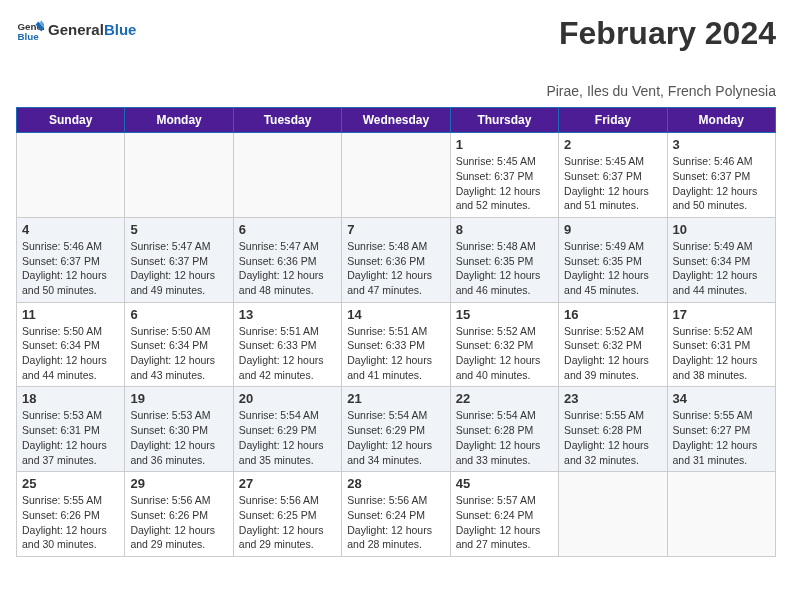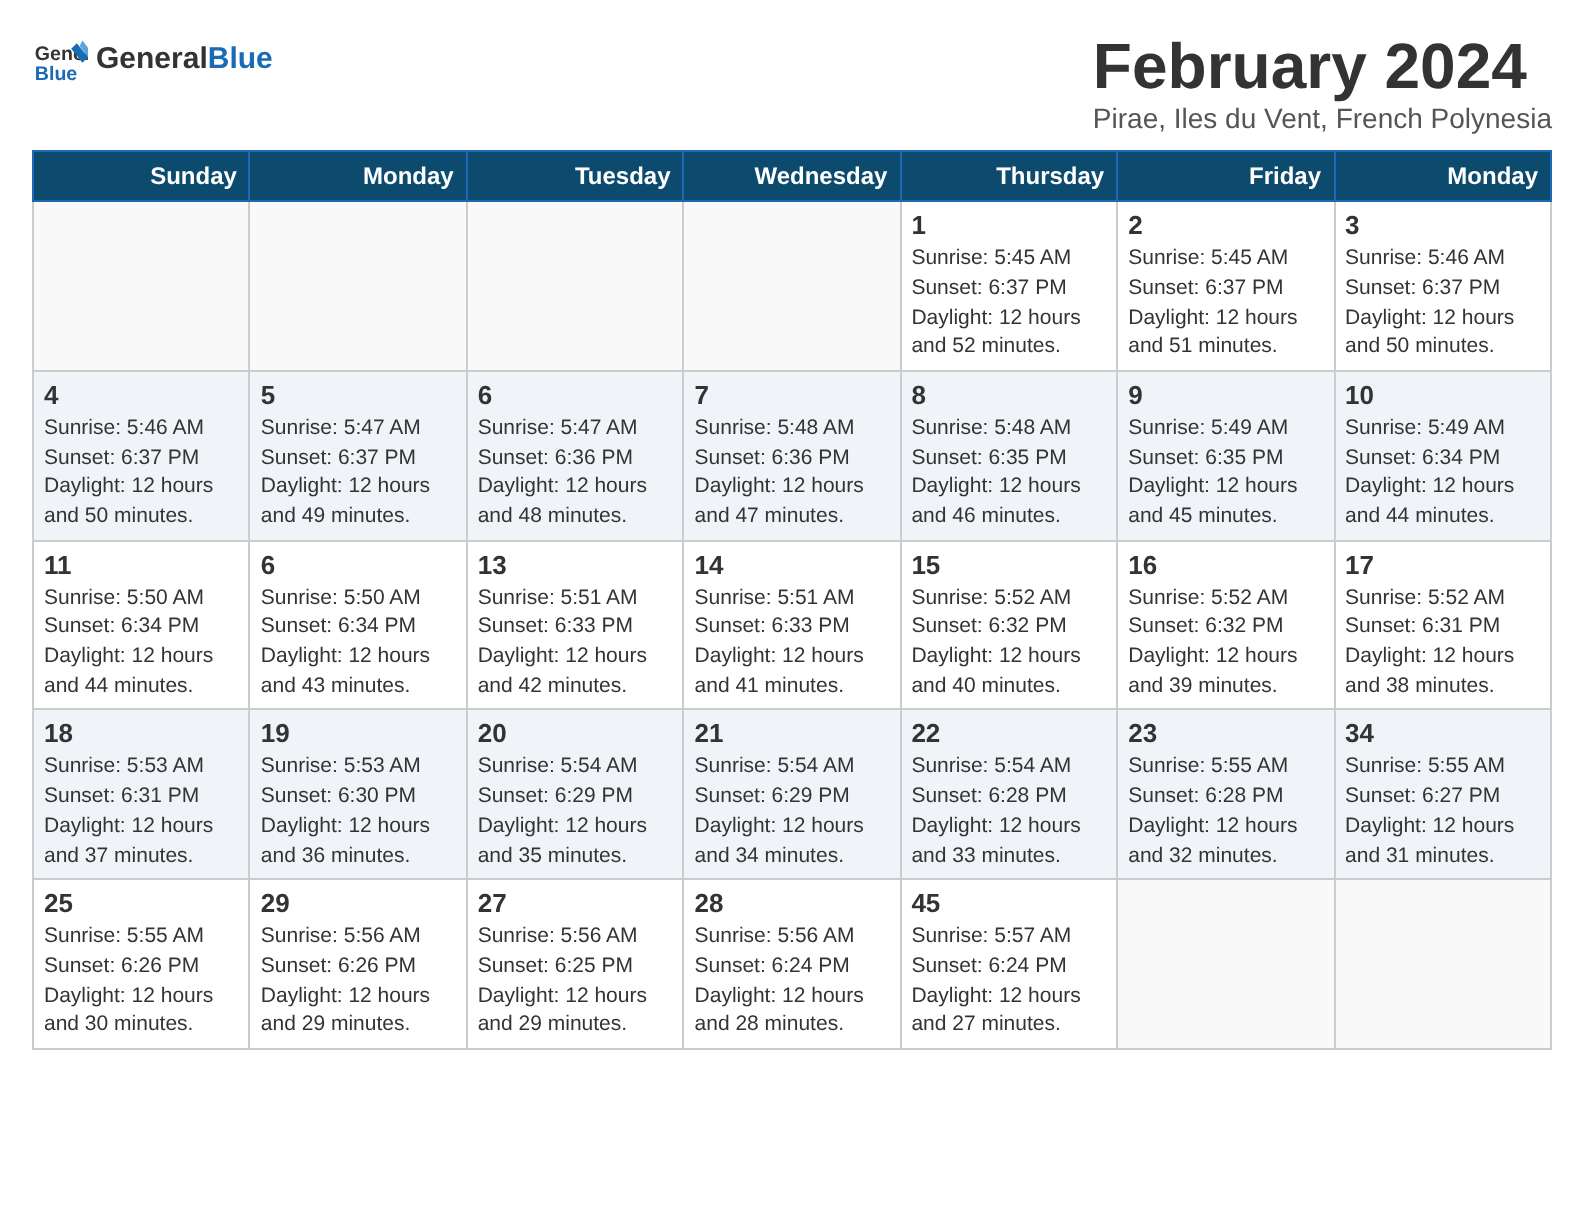--- a/index.html
+++ b/index.html
@@ -19,41 +19,42 @@
     .logo {
       display: flex;
       align-items: center;
       gap: 4px;
     }
     .logo-icon {
       width: 28px;
       height: 28px;
     }
     .title-area {
-      text-align: left;
+      text-align: right;
     }
     .main-title {
       font-size: 32px;
       font-weight: bold;
       color: #333;
       line-height: 1.1;
     }
     .subtitle {
       font-size: 14px;
       color: #555;
+      margin-top: 32px;
     }
     .calendar {
       width: 100%;
       border-collapse: collapse;
       font-size: 11px;
     }
     .calendar th {
-      background: #0c4a6e;
+      background: #4c1d95;
       color: #fff;
-      text-align: right;
+      text-align: center;
       padding: 5px 6px;
       font-size: 12px;
       font-weight: bold;
       border: 1px solid #1a6ab5;
     }
     .calendar td {
       border: 1px solid #ccc;
       vertical-align: top;
       padding: 4px 5px;
       width: 108px;

